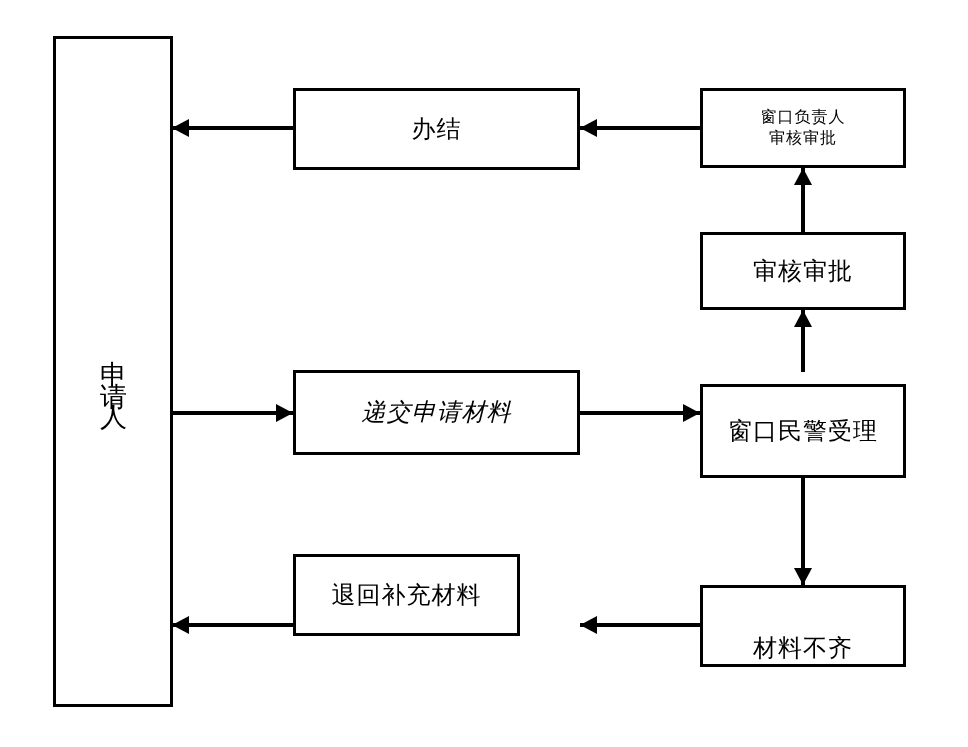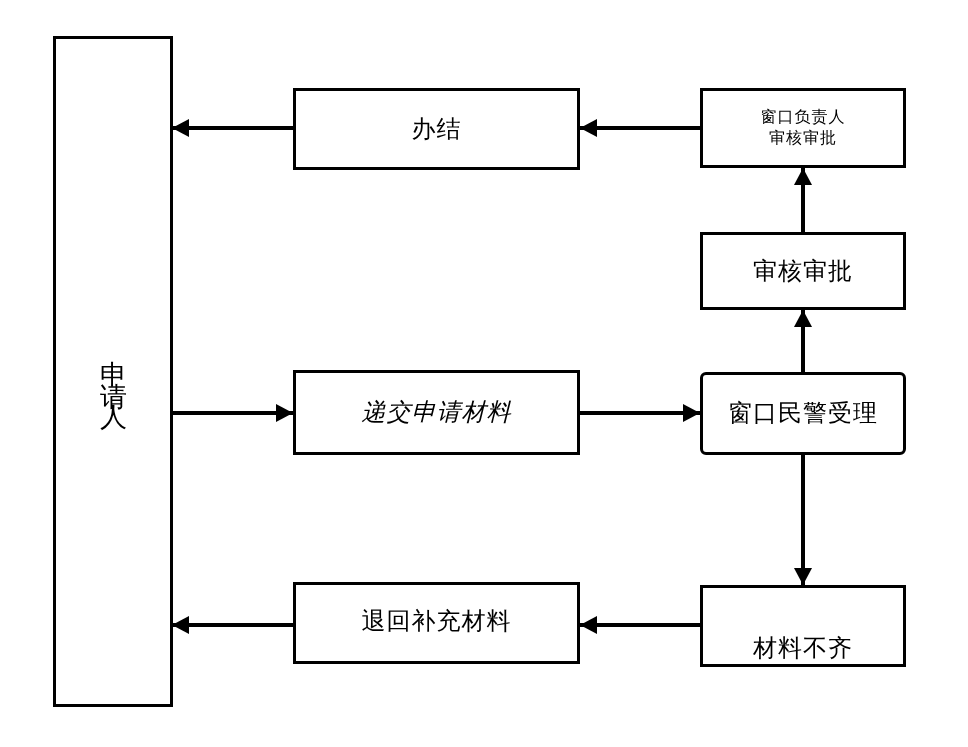--- a/index.html
+++ b/index.html
@@ -48,22 +48,22 @@
     text-orientation: upright;
     letter-spacing: 22px;
     font-size: 27px;
     line-height: 1;
     text-indent: 0;
   }
   #node-complete      { left: 293px; top: 88px;  width: 287px; height: 82px; }
   #node-supervisor    { left: 700px; top: 88px;  width: 206px; height: 80px; }
   #node-materials-ok  { left: 700px; top: 232px; width: 206px; height: 78px; }
   #node-submit        { left: 293px; top: 370px; width: 287px; height: 85px; font-style: italic; }
-  #node-officer       { left: 700px; top: 372px; width: 206px; height: 83px; border-radius: 6px; }
-  #node-return        { left: 293px; top: 582px; width: 287px; height: 82px; font-family: Liberation Mono, monospace; }
+  #node-officer       { left: 700px; top: 384px; width: 206px; height: 94px; }
+  #node-return        { left: 293px; top: 554px; width: 227px; height: 82px; }
   #node-materials-bad { left: 700px; top: 585px; width: 206px; height: 82px; align-items: flex-end; }
 
   #node-supervisor .node-label { font-size: 16px; line-height: 1.3; }
 
   
   .edge {
     position: absolute;
     background: #000000;
     z-index: 1;
   }

